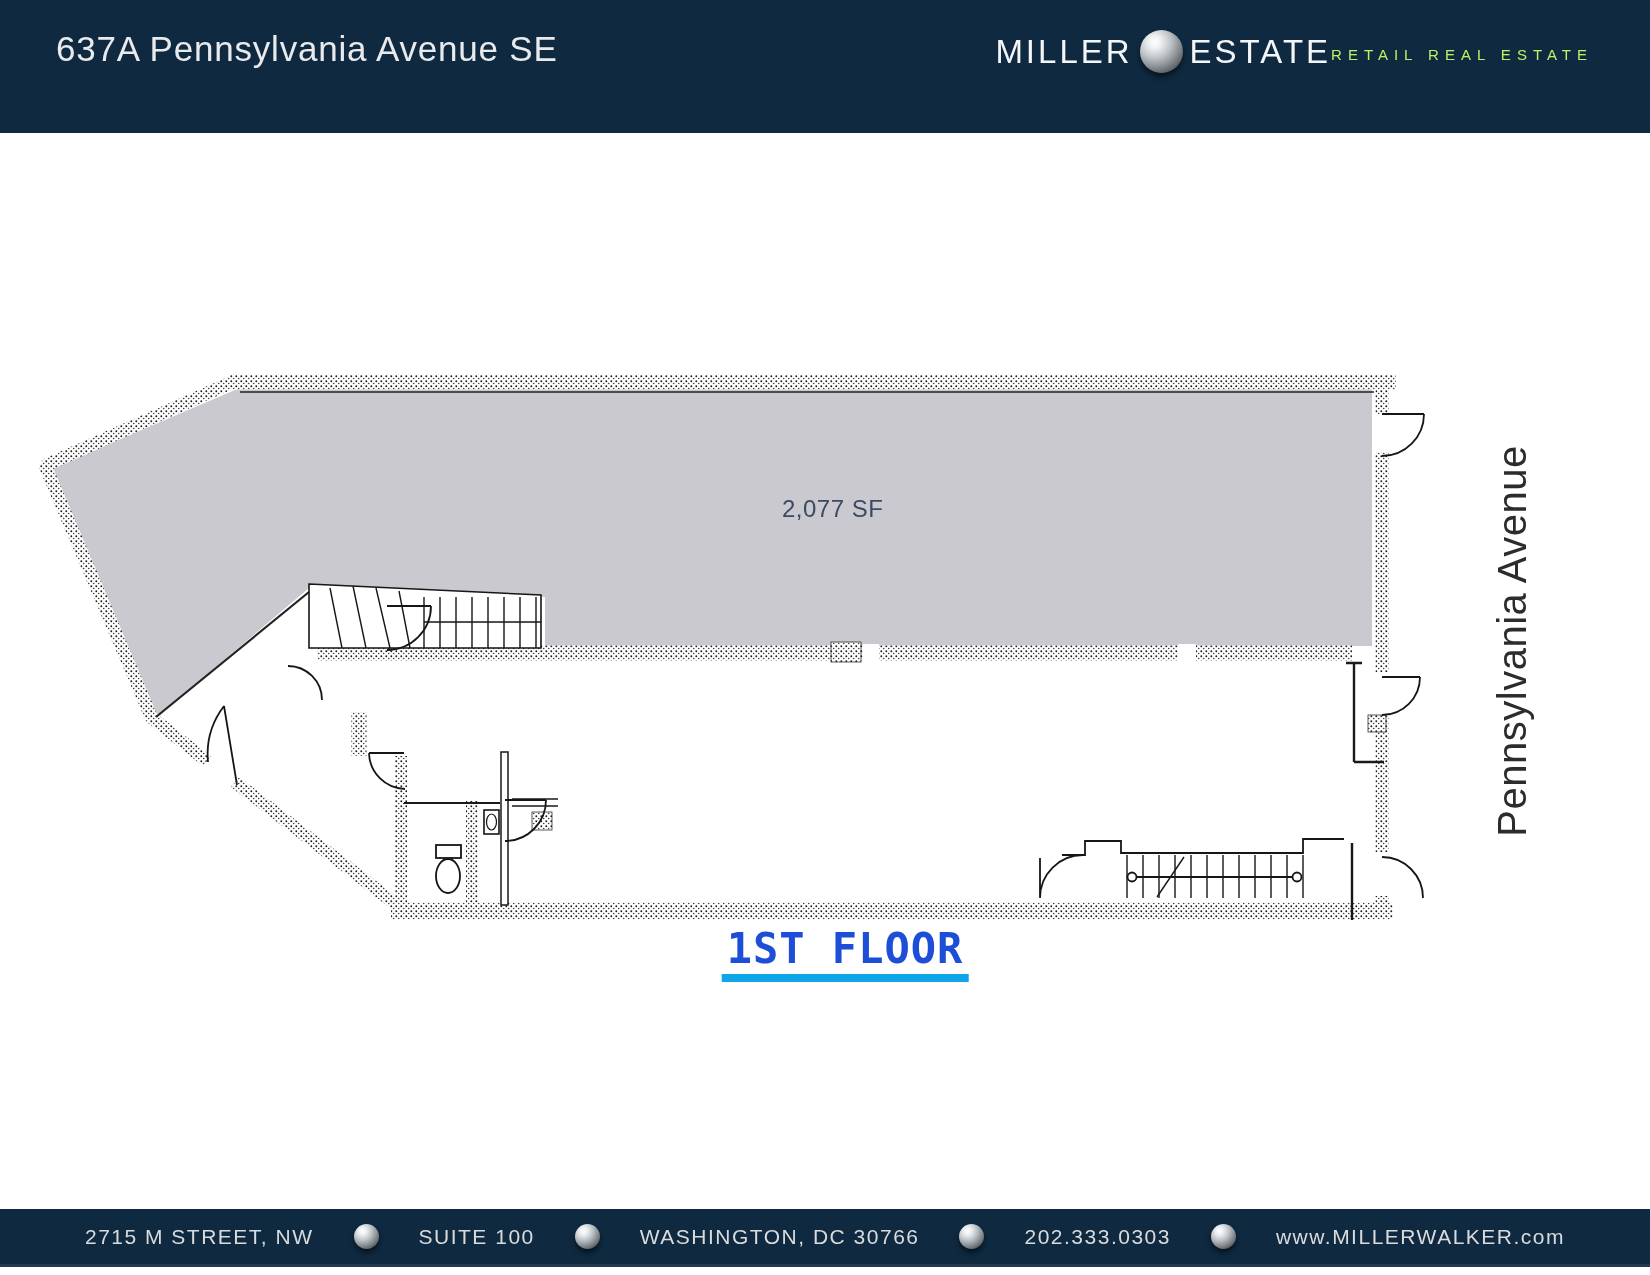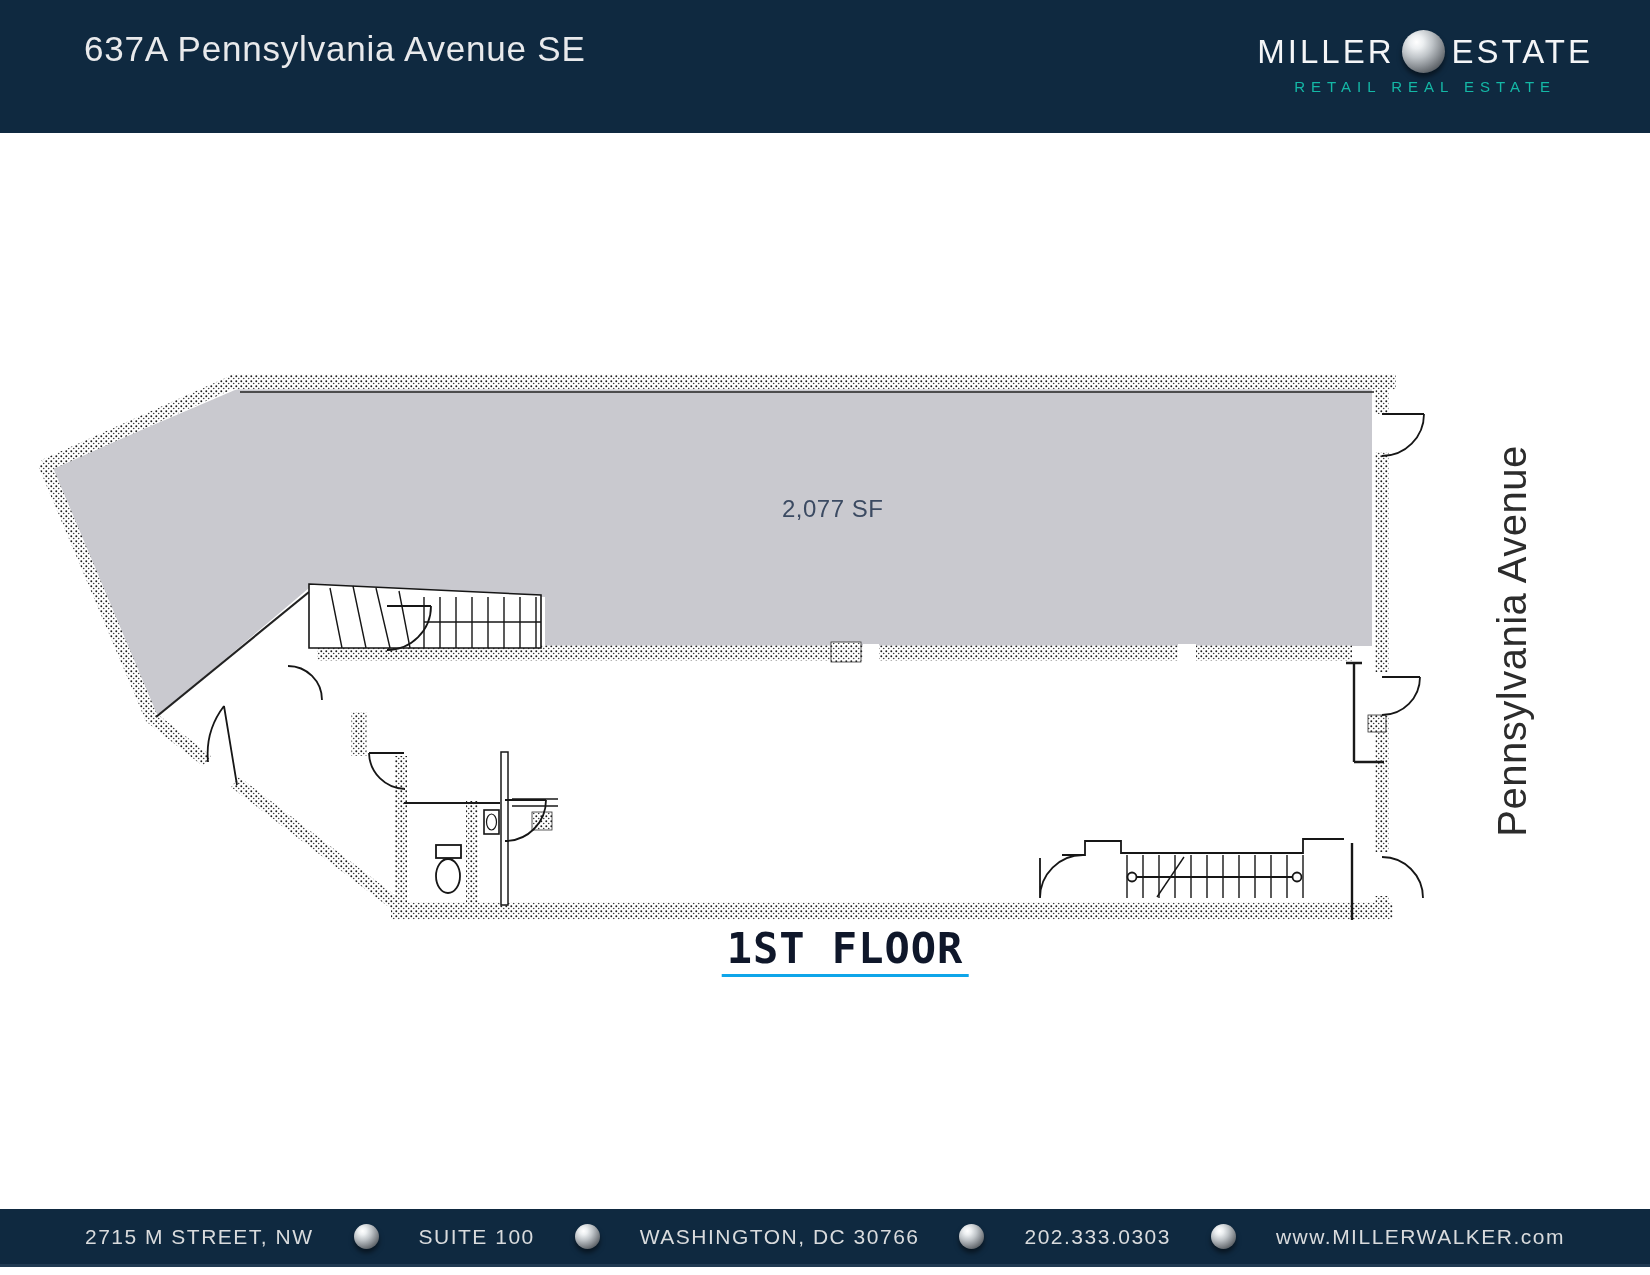--- a/index.html
+++ b/index.html
@@ -13,35 +13,35 @@
   }
   *{margin:0;padding:0;box-sizing:border-box;}
   html,body{width:1650px;height:1275px;background:#fff;overflow:hidden;}
   body{font-family:"Liberation Sans", sans-serif;position:relative;}
 
   
   .header{
     position:absolute;left:0;top:0;width:1650px;height:133px;
     background:var(--navy,#0f2940);
   }
-  .title-block{position:absolute;left:56px;top:26px;color:var(--header_text,#e9eaec);margin-left:28px;}
+  .title-block{position:absolute;left:56px;top:26px;color:var(--header_text,#e9eaec);}
   .title-line{font-size:35px;line-height:46px;font-weight:400;letter-spacing:0.8px;}
 
-  .logo{position:absolute;right:57px;top:30px;display:flex;flex-direction:column;align-items:center;}
+  .logo{position:absolute;right:57px;top:30px;display:flex;flex-direction:row;align-items:center;}
   .logo-name{display:flex;align-items:center;gap:7px;color:#f4f5f7;
     font-size:33px;letter-spacing:3px;font-weight:400;}
   .logo-word{line-height:42px;}
   .pearl{
     border-radius:50%;
     background:radial-gradient(circle at 34% 28%, #ffffff 0%, #eceff1 16%, #bfc4c8 38%, #8e9398 58%, #565b60 80%, #2e3236 100%);
     box-shadow:0 4px 5px rgba(0,0,0,0.5);
   }
   .pearl-lg{width:43px;height:43px;}
   .pearl-sm{width:25px;height:25px;flex:0 0 25px;}
-  .logo-tagline{margin-top:5px;color:#14b8a6;font-size:15px;letter-spacing:6px;font-weight:400;}
+  .logo-tagline{margin-top:5px;color:#bef264;font-size:15px;letter-spacing:6px;font-weight:400;}
 
   
   .footer{
     position:absolute;left:0;bottom:8px;width:1650px;height:58px;
     background:var(--navy,#0f2940);
     border-bottom:3px solid #203a52;
     display:flex;align-items:center;justify-content:center;gap:40px;
     color:var(--footer_text,#d9dbdd);font-size:21px;letter-spacing:1.5px;font-weight:400;
   }
   .footer-item{white-space:nowrap;}
@@ -49,22 +49,22 @@
   
   .plan-svg{position:absolute;left:0;top:0;}
   .gray-poly{fill:var(--plan_gray,#c9c9cf);}
   .area-label{
     position:absolute;left:782px;top:495px;
     color:var(--area_text,#3b4a62);font-size:24px;letter-spacing:0.5px;
   }
   .floor-label{
     position:absolute;left:845px;top:924px;transform:translateX(-50%);
     font-family:"DejaVu Sans Mono", monospace;font-weight:700;
-    font-size:42px;letter-spacing:1px;color:#0f172a;
-    border-bottom:3px solid #0ea5e9;padding:0 5px 1px 5px;white-space:nowrap;
+    font-size:42px;letter-spacing:1px;color:#1d4ed8;
+    border-bottom:8px solid #0ea5e9;padding:0 5px 1px 5px;white-space:nowrap;
   }
   .street-label{
     position:absolute;left:1512px;top:641px;
     transform:translate(-50%,-50%) rotate(-90deg);
     font-size:40px;color:var(--street_text,#2c2c2c);letter-spacing:0.5px;white-space:nowrap;
   }
 </style>
 </head>
 <body>
 

